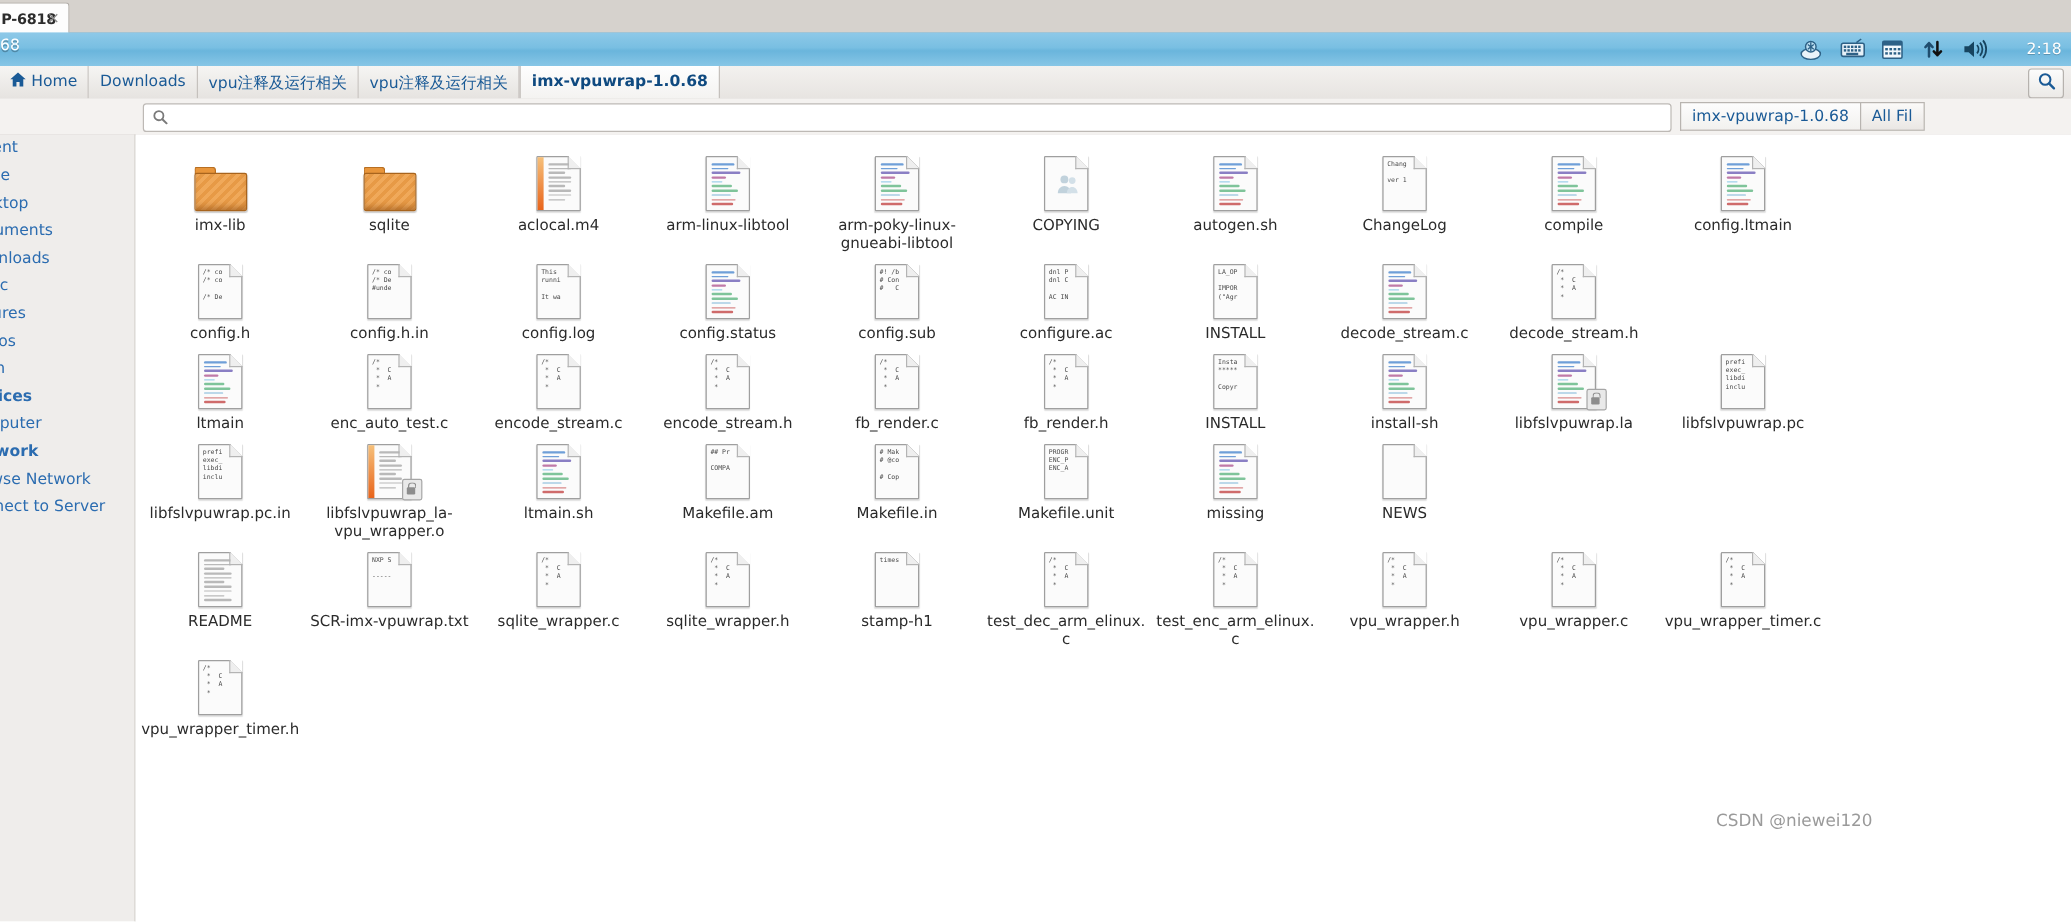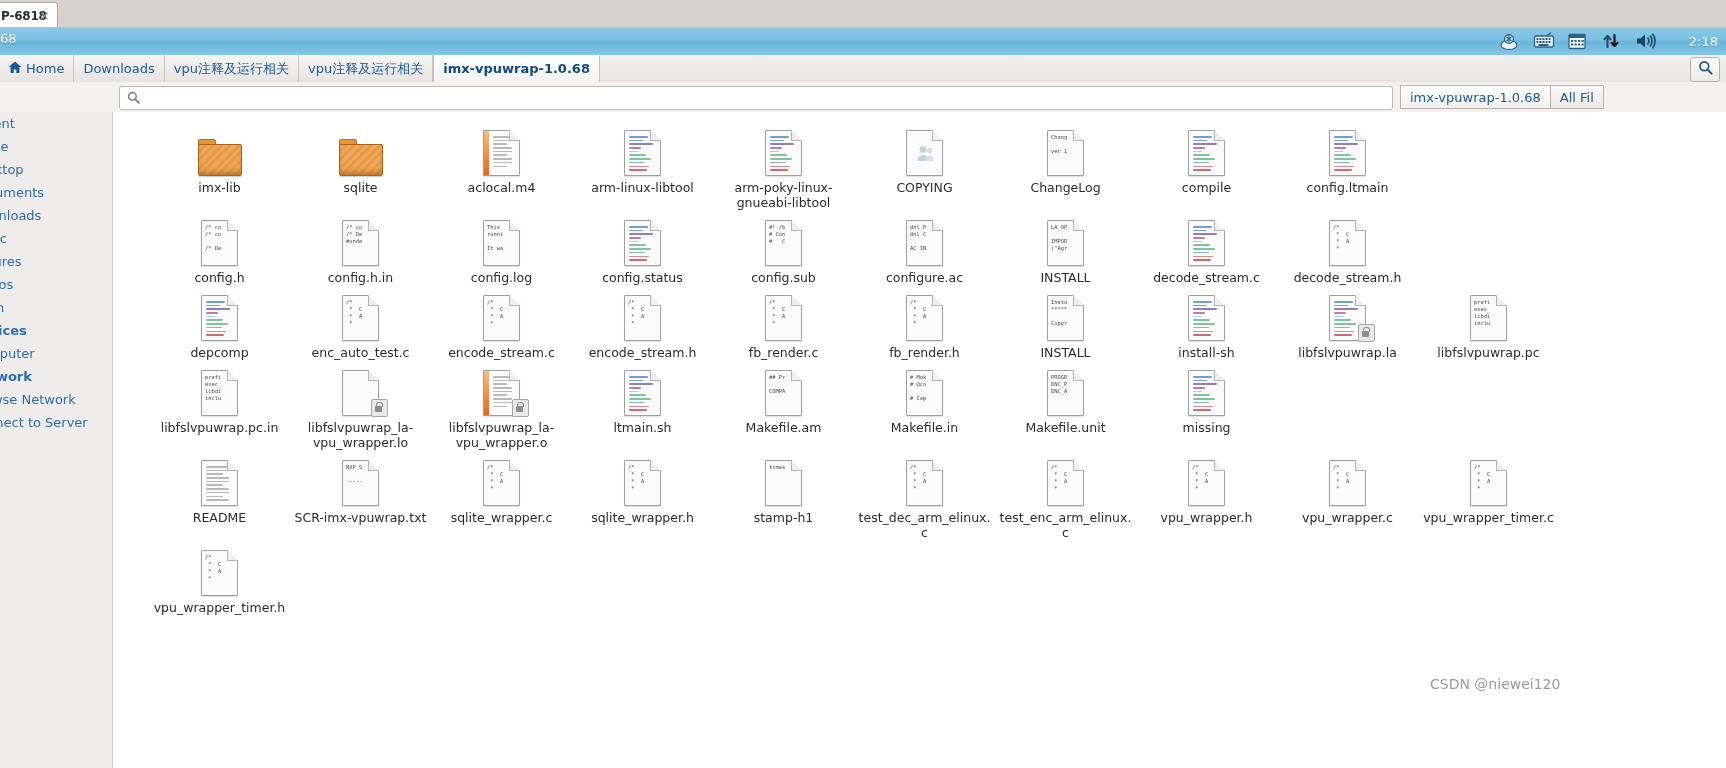--- a/index.html
+++ b/index.html
@@ -69,21 +69,21 @@
            border-right:1px solid #d3cfcb;overflow:hidden;}
   .side-item{height:23px;display:flex;align-items:center;font-size:13px;color:#2b6cb0;
              padding-left:0;white-space:nowrap;}
   .side-item .sl{margin-left:-30px;}
   .side-item.bold .sl{font-weight:bold;}
 
   
   .fileview{position:absolute;left:113px;top:112px;width:1613px;height:656px;background:#fff;
             overflow:hidden;}
   .grid{position:relative;padding-top:8px;}
-  .row{display:flex;margin-left:36px;}
+  .row{display:flex;}
   .cell{width:141px;display:flex;flex-direction:column;align-items:center;padding-top:6px;}
   .iconwrap{width:48px;height:50px;position:relative;display:flex;align-items:flex-end;
             justify-content:center;}
   .name{margin-top:4px;font-size:12.5px;color:#2b2b2b;text-align:center;line-height:15px;
         width:136px;word-wrap:break-word;font-family:"DejaVu Sans","Liberation Sans",sans-serif;}
 
   
   .doc{position:relative;width:37px;height:46px;background:#fbfbfb;
        border:1px solid #9f9f9f;border-radius:1px;box-sizing:border-box;
        box-shadow:0 1px 1px rgba(0,0,0,.12);}
@@ -381,20 +381,39 @@
                     <circle cx="14.5" cy="7.5" r="2.8" fill="#b9cfdd"></circle>
                     <path d="M10 18c0-3.1 2-5.2 4.5-5.2S19 14.9 19 18z" fill="#b9cfdd"></path>
                   </svg></span>
               </span>
             </span>
             <span class="name">COPYING</span>
           </div>
           <div class="cell">
             <span class="iconwrap">
               <span class="doc">
+                <span class="lines">
+                  <i style="width:70%;background:#6f9fd8"></i>
+                  <i style="width:52%;background:#6f9fd8"></i>
+                  <i style="width:88%;background:#8a7fc4"></i>
+                  <i style="width:46%;background:#c07aa8"></i>
+                  <i style="width:34%;background:#9fd1ea"></i>
+                  <i style="width:62%;background:#7fc49a"></i>
+                  <i style="width:80%;background:#7fc49a"></i>
+                  <i style="width:58%;background:#7fb6d8"></i>
+                  <i style="width:74%;background:#d98a8a"></i>
+                  <i style="width:66%;background:#cf6b6b"></i>
+                </span>
+              </span>
+            </span>
+            <span class="name">autogen.sh</span>
+          </div>
+          <div class="cell">
+            <span class="iconwrap">
+              <span class="doc">
                 <span class="txt">Chang
 
 ver 1</span>
               </span>
             </span>
             <span class="name">ChangeLog</span>
           </div>
           <div class="cell">
             <span class="iconwrap">
               <span class="doc">
@@ -560,21 +579,21 @@
                   <i style="width:46%;background:#c07aa8"></i>
                   <i style="width:34%;background:#9fd1ea"></i>
                   <i style="width:62%;background:#7fc49a"></i>
                   <i style="width:80%;background:#7fc49a"></i>
                   <i style="width:58%;background:#7fb6d8"></i>
                   <i style="width:74%;background:#d98a8a"></i>
                   <i style="width:66%;background:#cf6b6b"></i>
                 </span>
               </span>
             </span>
-            <span class="name">depcomp</span>
+            <span class="name">ltmain</span>
           </div>
           <div class="cell">
             <span class="iconwrap">
               <span class="doc">
                 <span class="txt">/*
  *  C
  *  A
  *</span>
               </span>
             </span>
@@ -693,27 +712,20 @@
                 <span class="txt">prefi
 exec_
 libdi
 inclu</span>
               </span>
             </span>
             <span class="name">libfslvpuwrap.pc.in</span>
           </div>
           <div class="cell">
             <span class="iconwrap">
-              <span class="doc"></span>
-              <span class="lock"></span>
-            </span>
-            <span class="name">libfslvpuwrap_la-vpu_wrapper.lo</span>
-          </div>
-          <div class="cell">
-            <span class="iconwrap">
               <span class="doc stripe">
                 <span class="lines">
                   <i style="width:86%;background:#b9b9b9"></i>
                   <i style="width:86%;background:#b9b9b9"></i>
                   <i style="width:62%;background:#b9b9b9"></i>
                   <i style="width:86%;background:#b9b9b9"></i>
                   <i style="width:86%;background:#b9b9b9"></i>
                   <i style="width:62%;background:#b9b9b9"></i>
                   <i style="width:86%;background:#b9b9b9"></i>
                   <i style="width:86%;background:#b9b9b9"></i>
@@ -786,20 +798,26 @@
                   <i style="width:62%;background:#7fc49a"></i>
                   <i style="width:80%;background:#7fc49a"></i>
                   <i style="width:58%;background:#7fb6d8"></i>
                   <i style="width:74%;background:#d98a8a"></i>
                   <i style="width:66%;background:#cf6b6b"></i>
                 </span>
               </span>
             </span>
             <span class="name">missing</span>
           </div>
+          <div class="cell">
+            <span class="iconwrap">
+              <span class="doc"></span>
+            </span>
+            <span class="name">NEWS</span>
+          </div>
         </div>
         <div class="row">
           <div class="cell">
             <span class="iconwrap">
               <span class="doc">
                 <span class="lines">
                   <i style="width:86%;background:#b9b9b9"></i>
                   <i style="width:86%;background:#b9b9b9"></i>
                   <i style="width:62%;background:#b9b9b9"></i>
                   <i style="width:86%;background:#b9b9b9"></i>

